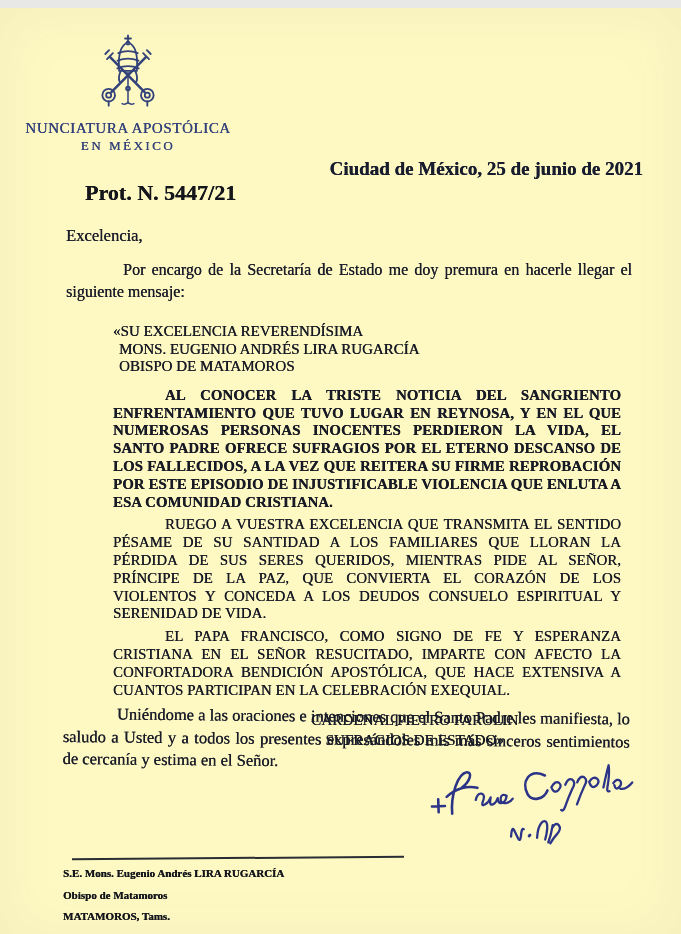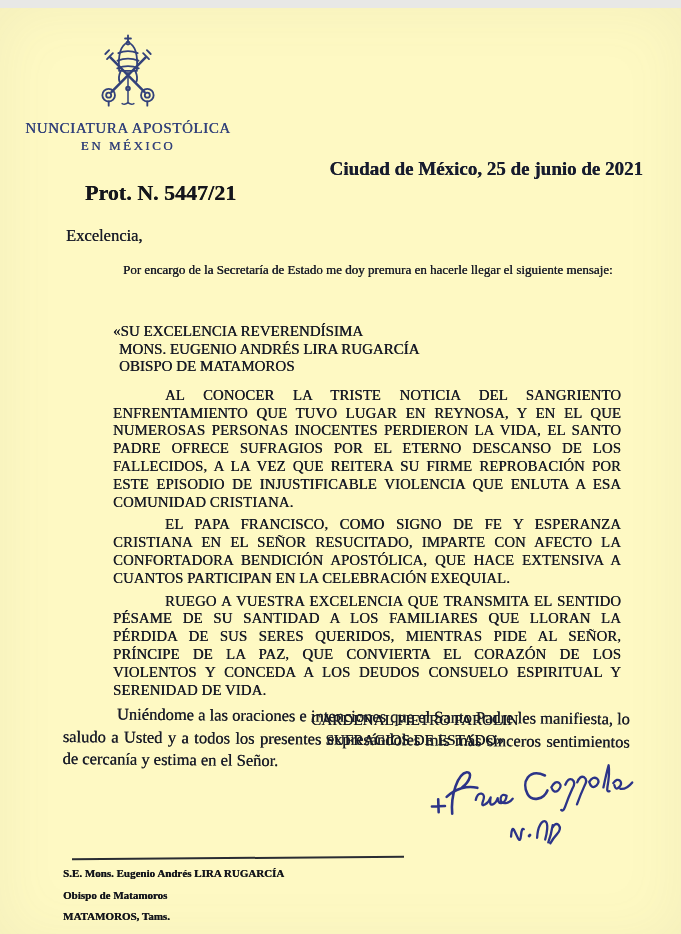--- a/index.html
+++ b/index.html
@@ -30,33 +30,33 @@
   }
   .prot{
     position:absolute; left:85px; top:172px;
     font-weight:bold; font-size:22px; color:#14161c;
   }
 
   
   .salutation{ position:absolute; left:66px; top:218px; font-size:16.5px; }
   .intro{
     position:absolute; left:66px; top:251px; width:566px;
-    font-size:13px; line-height:21.5px; text-align:justify; text-indent:57px;
+    font-size:16px; line-height:21.5px; text-align:justify; text-indent:57px;
   }
 
   .quote{
     position:absolute; left:113px; top:315px; width:508px;
     font-size:14.8px; line-height:17.8px; color:#181b26;
   }
   .quote .recipient{ line-height:17.6px; font-size:15px; }
   .quote .recipient .r2, .quote .recipient .r3{ padding-left:6px; }
   .quote p{
     margin:5px 0 0 0; text-align:justify; text-indent:52px; letter-spacing:0.1px;
   }
-  .quote p.first{ margin-top:11px; }
+  .quote p.first{ margin-top:11px;font-weight:bold; }
   .signer{
     margin-top:11px; margin-left:198px; display:inline-block;
     text-align:center; line-height:19.5px; font-size:15.2px; white-space:nowrap;
   }
 
   .closing{
     position:absolute; left:63px; top:695px; width:567px;
     font-size:16.5px; line-height:22.6px; text-align:justify; text-indent:54px;
     transform:rotate(0.55deg); transform-origin:left top;
   }
@@ -120,22 +120,22 @@
 
   <div class="intro ink">Por encargo de la Secretaría de Estado me doy premura en hacerle llegar el siguiente mensaje:</div>
 
   <div class="quote ink">
     <div class="recipient">
       <div class="r1">«SU EXCELENCIA REVERENDÍSIMA</div>
       <div class="r2">MONS. EUGENIO ANDRÉS LIRA RUGARCÍA</div>
       <div class="r3">OBISPO DE MATAMOROS</div>
     </div>
     <p class="first">AL CONOCER LA TRISTE NOTICIA DEL SANGRIENTO ENFRENTAMIENTO QUE TUVO LUGAR EN REYNOSA, Y EN EL QUE NUMEROSAS PERSONAS INOCENTES PERDIERON LA VIDA, EL SANTO PADRE OFRECE SUFRAGIOS POR EL ETERNO DESCANSO DE LOS FALLECIDOS, A LA VEZ QUE REITERA SU FIRME REPROBACIÓN POR ESTE EPISODIO DE INJUSTIFICABLE VIOLENCIA QUE ENLUTA A ESA COMUNIDAD CRISTIANA.</p>
+    <p>RUEGO A VUESTRA EXCELENCIA QUE TRANSMITA EL SENTIDO PÉSAME DE SU SANTIDAD A LOS FAMILIARES QUE LLORAN LA PÉRDIDA DE SUS SERES QUERIDOS, MIENTRAS PIDE AL SEÑOR, PRÍNCIPE DE LA PAZ, QUE CONVIERTA EL CORAZÓN DE LOS VIOLENTOS Y CONCEDA A LOS DEUDOS CONSUELO ESPIRITUAL Y SERENIDAD DE VIDA.</p>
     <p>EL PAPA FRANCISCO, COMO SIGNO DE FE Y ESPERANZA CRISTIANA EN EL SEÑOR RESUCITADO, IMPARTE CON AFECTO LA CONFORTADORA BENDICIÓN APOSTÓLICA, QUE HACE EXTENSIVA A CUANTOS PARTICIPAN EN LA CELEBRACIÓN EXEQUIAL.</p>
-    <p>RUEGO A VUESTRA EXCELENCIA QUE TRANSMITA EL SENTIDO PÉSAME DE SU SANTIDAD A LOS FAMILIARES QUE LLORAN LA PÉRDIDA DE SUS SERES QUERIDOS, MIENTRAS PIDE AL SEÑOR, PRÍNCIPE DE LA PAZ, QUE CONVIERTA EL CORAZÓN DE LOS VIOLENTOS Y CONCEDA A LOS DEUDOS CONSUELO ESPIRITUAL Y SERENIDAD DE VIDA.</p>
     <span class="signer">
       <span style="display:block">CARDENAL PIETRO PAROLIN</span>
       <span style="display:block">SUFRAGIOS DE ESTADO»</span>
     </span>
   </div>
 
   <div class="closing ink">Uniéndome a las oraciones e intenciones que el Santo Padre les manifiesta, lo saludo a Usted y a todos los presentes expresándoles mis más sinceros sentimientos de cercanía y estima en el Señor.</div>
 
   <svg class="signature" viewBox="0 0 225 100" aria-hidden="true">
     <g fill="none" stroke="#2c3488" stroke-width="2.6" stroke-linecap="round" stroke-linejoin="round">

